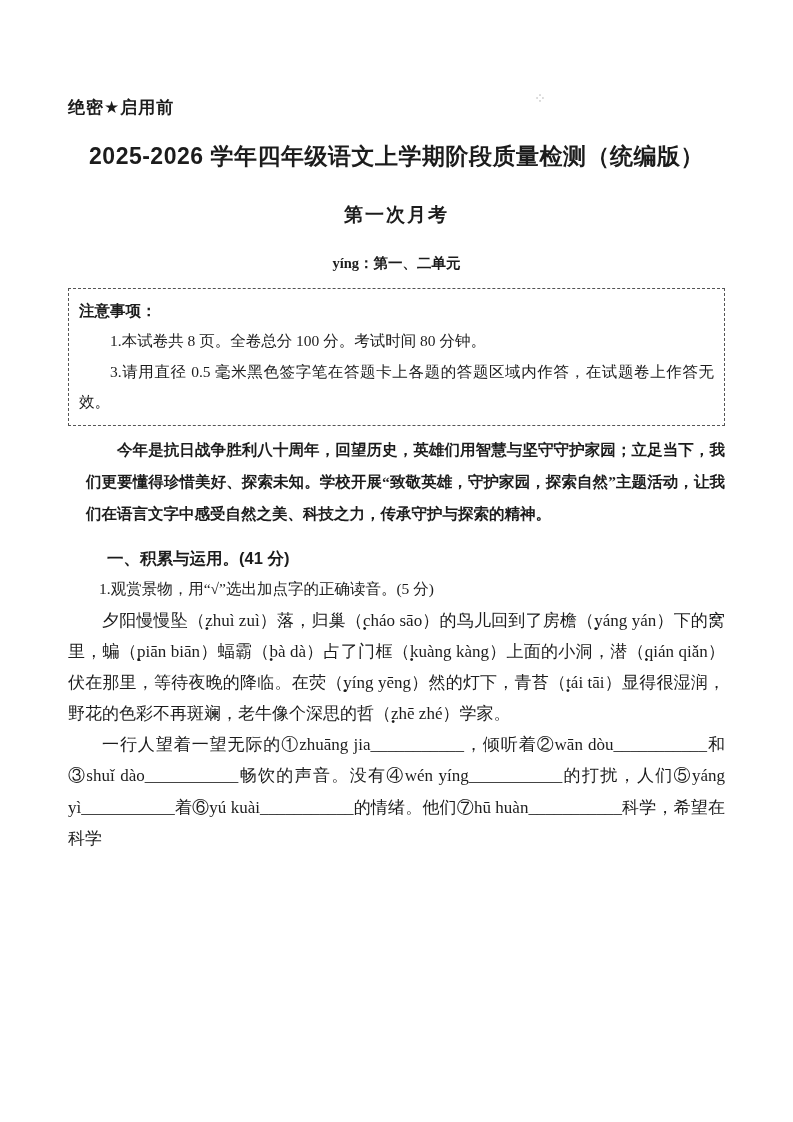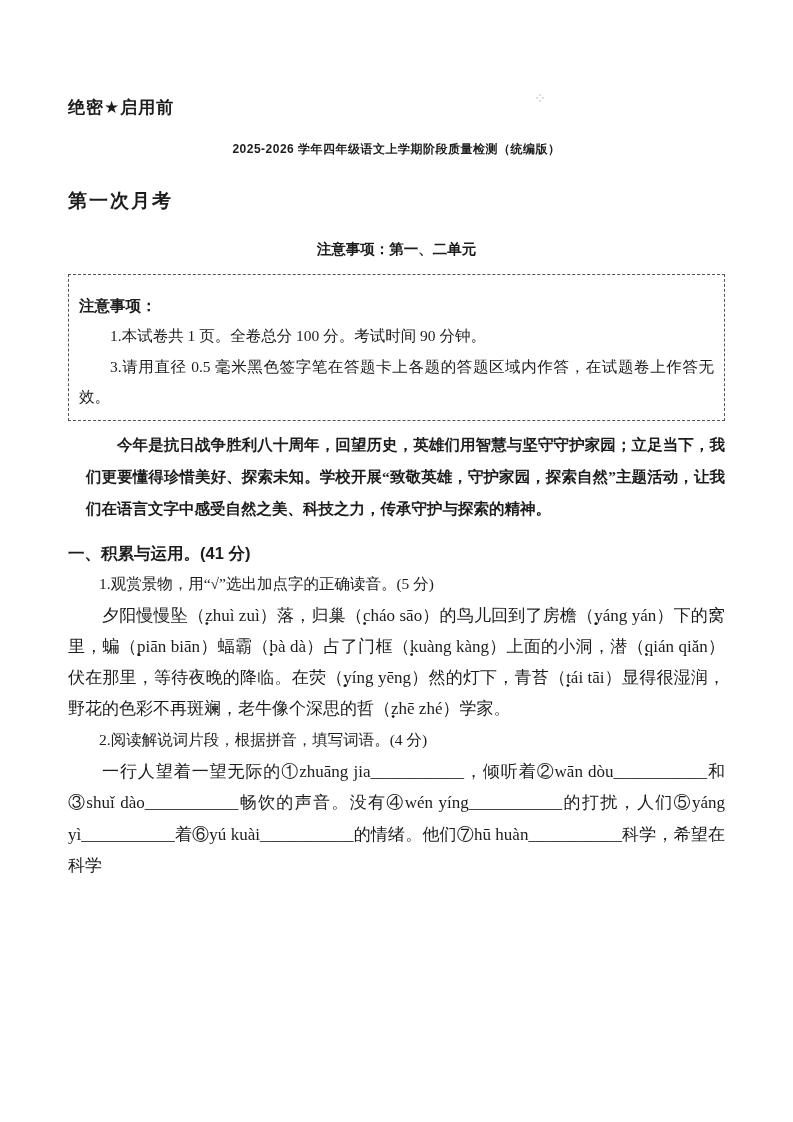--- a/index.html
+++ b/index.html
@@ -17,41 +17,41 @@
   }
   .hei { font-family: "Liberation Sans", "DejaVu Sans", sans-serif; }
   .secrecy {
     font-size: 17px;
     font-weight: bold;
     letter-spacing: 1px;
   }
   .doc-title {
     margin-top: 22px;
     text-align: center;
-    font-size: 12px;
+    font-size: 23px;
     font-weight: bold;
     letter-spacing: 0.5px;
   }
   .exam-name {
     margin-top: 30px;
-    text-align: left;
+    text-align: center;
     font-size: 19px;
     font-weight: bold;
     letter-spacing: 2px;
   }
   .scope {
     margin-top: 26px;
     text-align: center;
     font-size: 14.5px;
     font-weight: bold;
   }
   .notice-box {
     margin-top: 15px;
     border: 1px dashed #555555;
-    padding: 16px 10px 7px 10px;
+    padding: 7px 10px 7px 10px;
   }
   .notice-heading {
     font-size: 15.5px;
     font-weight: bold;
     line-height: 30px;
   }
   .notice-item {
     font-size: 15.5px;
     line-height: 30.5px;
     text-indent: 2em;
@@ -64,20 +64,21 @@
     text-align: justify;
     margin-left: 18px;
   }
   .kai { font-weight: bold; }
   .intro { margin-top: 8px; }
   .section-heading {
     margin-top: 13px;
     font-size: 16.5px;
     font-weight: bold;
     line-height: 30px;
+    margin-left: 39px;
   }
   .q-title {
     font-size: 15.5px;
     line-height: 32px;
     text-indent: 2em;
   }
   .q-body {
     font-size: 17px;
     line-height: 31px;
     text-indent: 2em;
@@ -135,38 +136,37 @@
 <div class="page">
 
   <div class="scan-artifact"></div>
 
   <div class="secrecy hei">绝密★启用前</div>
 
   <div class="doc-title hei">2025-2026 学年四年级语文上学期阶段质量检测（统编版）</div>
 
   <div class="exam-name hei">第一次月考</div>
 
-  <div class="scope kai">注意事项：第一、二单元</div>
+  <div class="scope kai">yíng：第一、二单元</div>
 
   <div class="notice-box">
     <div class="notice-heading hei">注意事项：</div>
-    <p class="notice-item">1.本试卷共 1 页。全卷总分 100 分。考试时间 90 分钟。</p>
+    <p class="notice-item">1.本试卷共 8 页。全卷总分 100 分。考试时间 80 分钟。</p>
     <p class="notice-item">3.请用直径 0.5 毫米黑色签字笔在答题卡上各题的答题区域内作答，在试题卷上作答无效。</p>
   </div>
 
   <p class="para kai intro">今年是抗日战争胜利八十周年，回望历史，英雄们用智慧与坚守守护家园；立足当下，我们更要懂得珍惜美好、探索未知。学校开展“致敬英雄，守护家园，探索自然”主题活动，让我们在语言文字中感受自然之美、科技之力，传承守护与探索的精神。</p>
 
   <div class="section-heading hei">一、积累与运用。(41 分)</div>
 
 
   <p class="q-title">1.观赏景物，用“√”选出加点字的正确读音。(5 分)</p>
 
   <p class="q-body"><span>夕阳慢慢</span><span class="dot-under">坠</span><span>（zhuì zuì）落，归</span><span class="dot-under">巢</span><span>（cháo sāo）的鸟儿回到了房</span><span class="dot-under">檐</span><span>（yáng yán）下的窝里，</span><span class="dot-under">蝙</span><span>（piān biān）蝠</span><span class="dot-under">霸</span><span>（bà dà）占了门</span><span class="dot-under">框</span><span>（kuàng kàng）上面的小洞，</span><span class="dot-under">潜</span><span>（qián qiǎn）伏在那里，等待夜晚的降临。在</span><span class="dot-under">荧</span><span>（yíng yēng）然的灯下，青</span><span class="dot-under">苔</span><span>（tái tāi）显得很湿润，野花的色彩不再斑斓，老牛像个深思的</span><span class="dot-under">哲</span><span>（zhē zhé）学家。</span></p>
 
-  <p class="q-title">2.阅读解说词片段，根据拼音，填写词语。(4 分)</p>
 
   <p class="q-body q2-body">一行人望着一望无际的①zhuāng jia___________，倾听着②wān dòu___________和③shuǐ dào___________畅饮的声音。没有④wén yíng___________的打扰，人们⑤yáng yì___________着⑥yú kuài___________的情绪。他们⑦hū huàn___________科学，希望在科学</p>
 
   <div class="footer-page">第 1 页 共 8 页</div>
 
   <div class="footer-site">小学资源网 https://xueke.woiay.com/</div>
 
 </div>
 
 </body></html>

